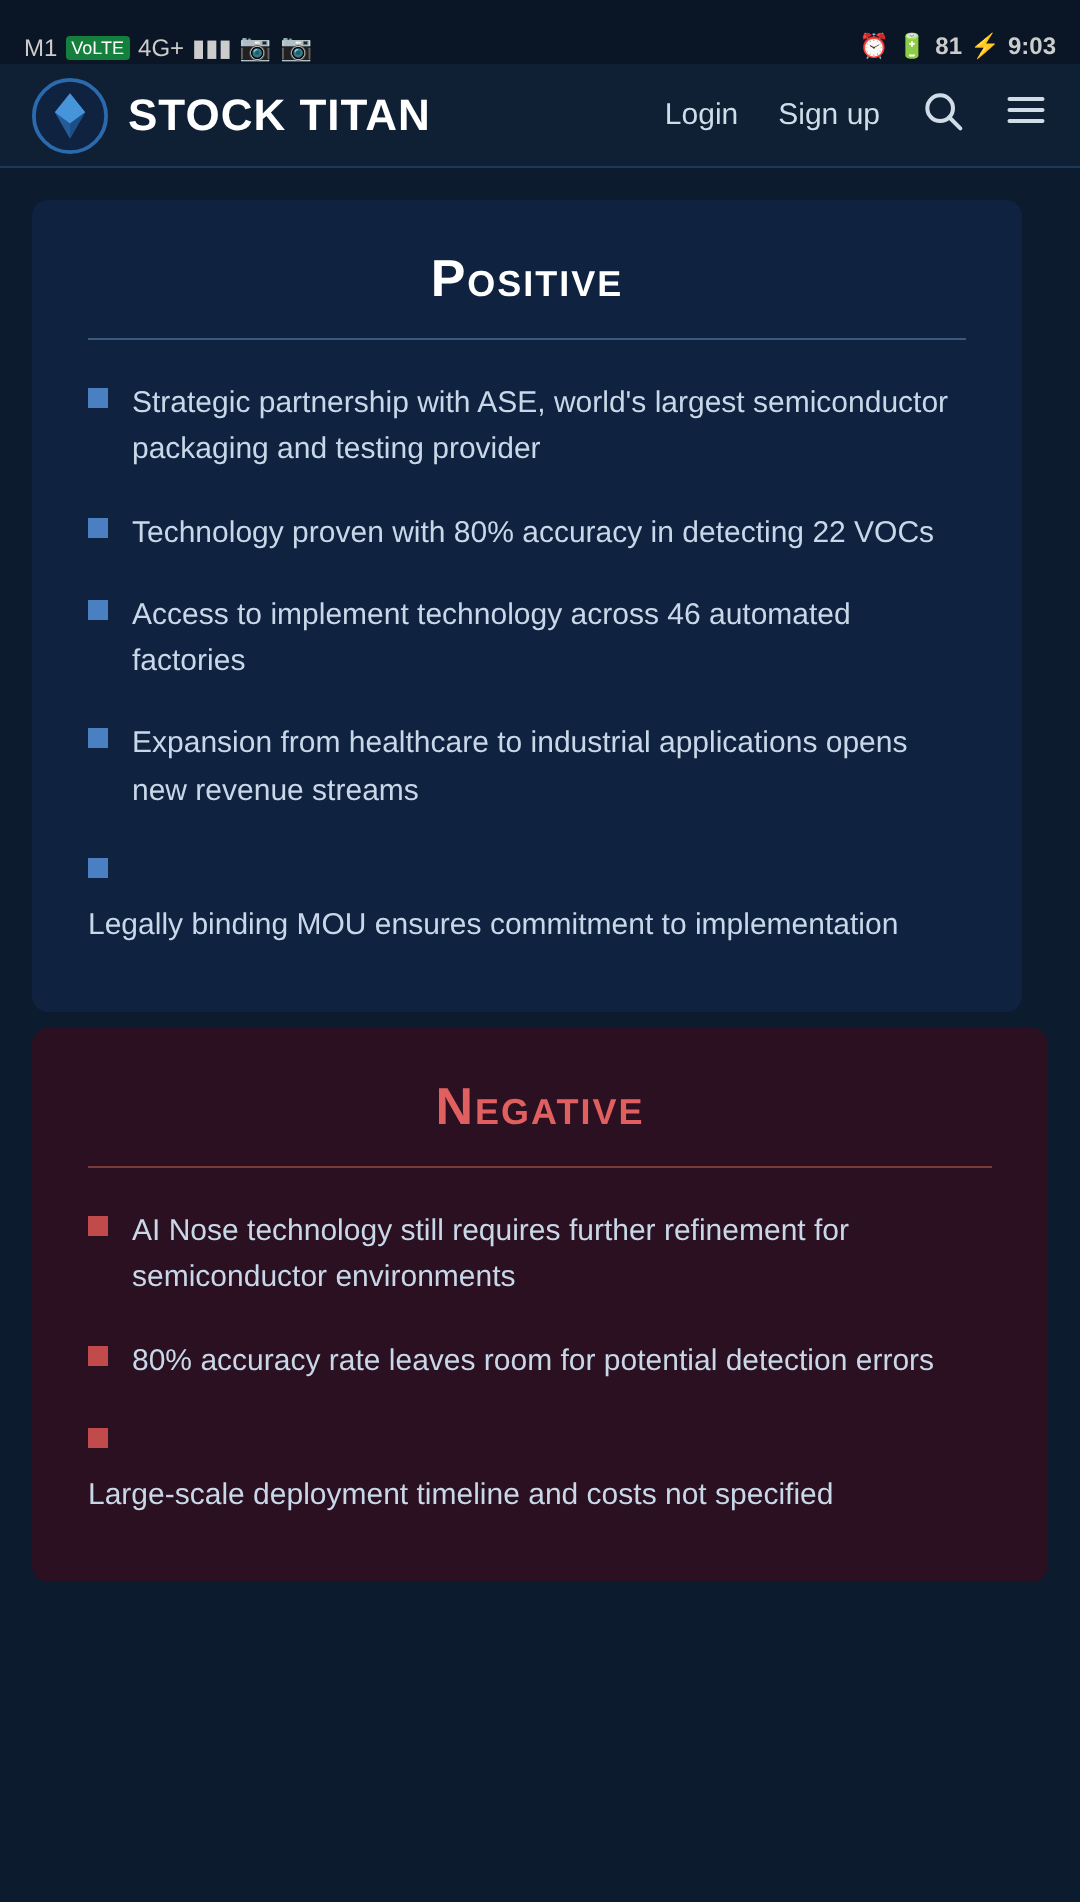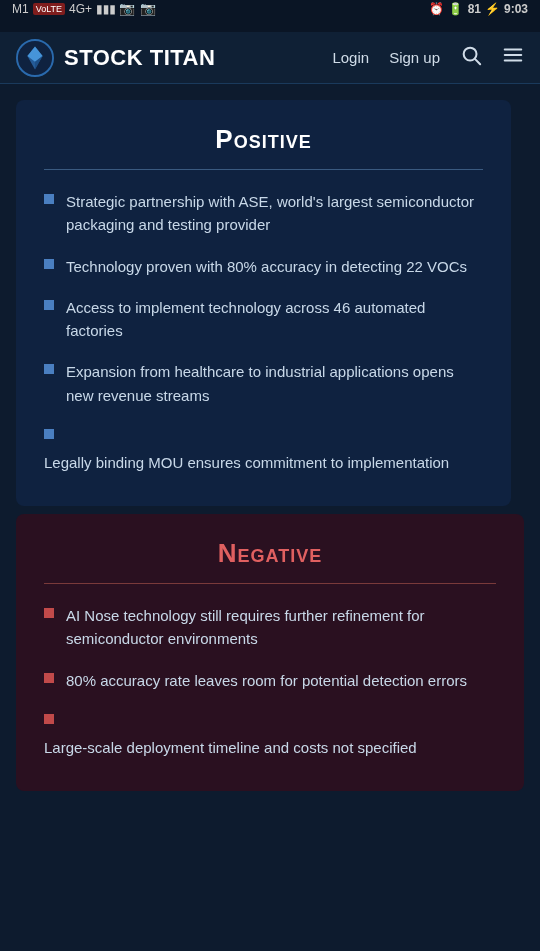--- a/index.html
+++ b/index.html
@@ -12,21 +12,21 @@
       font-family: -apple-system, BlinkMacSystemFont, 'Segoe UI', sans-serif;
       color: #e0e8f0;
       overflow-x: hidden;
     }
 
     
     .status-bar {
       background: #0a1525;
       display: flex;
       justify-content: space-between;
-      align-items: flex-end;
+      align-items: flex-start;
       padding: 16px 12px;
       font-size: 12px;
       color: #ccc;
       height: 18px;
     }
     .status-left { display: flex; align-items: center; gap: 4px; }
     .status-right { display: flex; align-items: center; gap: 4px; font-weight: 600; }
 
     
     .navbar {
@@ -158,21 +158,21 @@
       border-top: 1px solid #7a3a3a;
       margin-bottom: 20px;
     }
   </style>
 </head>
 <body>
 
 <div class="status-bar">
   <div class="status-left">
     <span>M1</span>
-    <span style="background:#7f1d1d;color:#fff;font-size:9px;padding:1px 3px;border-radius:2px;">VoLTE</span>
+    <span style="background:#15803d;color:#fff;font-size:9px;padding:1px 3px;border-radius:2px;">VoLTE</span>
     <span>4G+</span>
     <span>▮▮▮</span>
 
     <span style="font-size:13px;">📷</span>
     <span style="font-size:13px;">📷</span>
   </div>
   <div class="status-right">
     <span>⏰</span>
     <span>🔋</span>
     <span>81</span>

